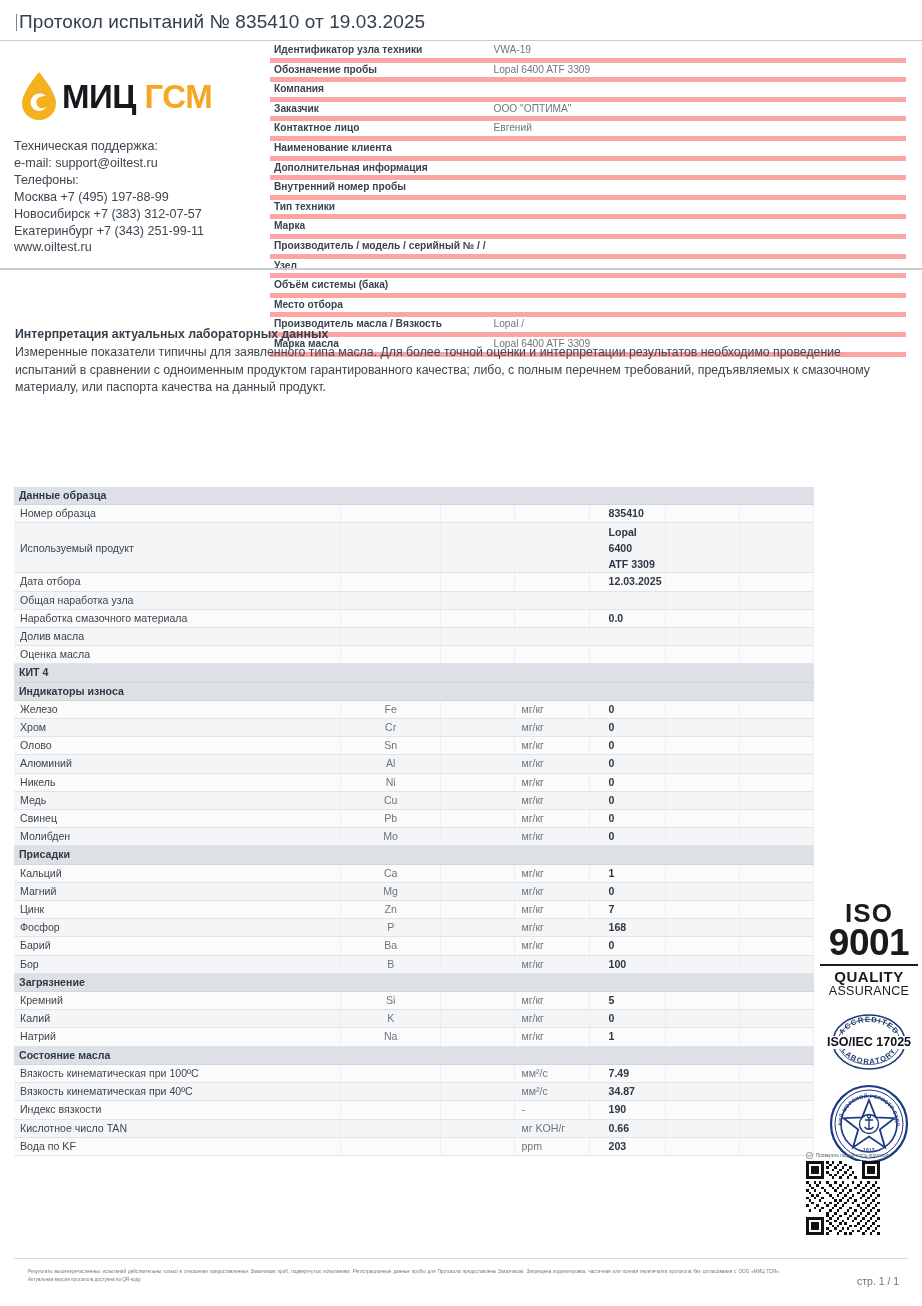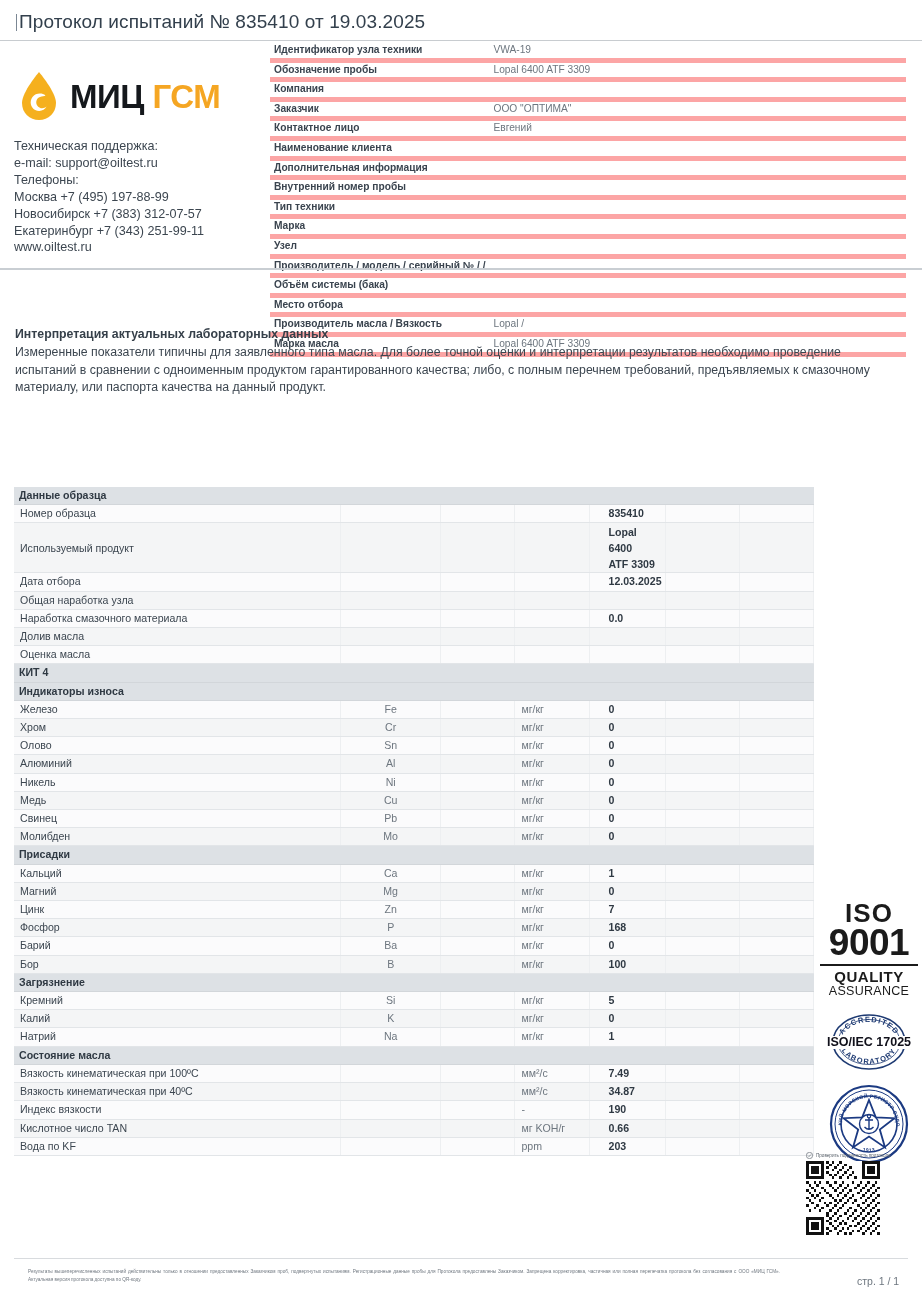--- a/index.html
+++ b/index.html
@@ -47,21 +47,20 @@
     left: 16px; top: 70px;
     width: 246px;
   }
   .brand-row {
     display: flex;
     align-items: center;
     height: 52px;
   }
   .brand-drop { width: 46px; height: 50px; flex: 0 0 46px; }
   .brand-text {
-    margin-left: 8px;
     font-size: 33px;
     font-weight: bold;
     letter-spacing: -0.5px;
     line-height: 1;
     white-space: nowrap;
   }
   .brand-text .mic { color: #15181c; }
   .brand-text .gsm { color: #f5a623; }
 
   .contacts {
@@ -326,25 +325,25 @@
       </tr>
       <tr>
         <td class="lbl">Тип техники</td>
         <td class="val"></td>
       </tr>
       <tr>
         <td class="lbl">Марка</td>
         <td class="val"></td>
       </tr>
       <tr>
+        <td class="lbl">Производитель / модель / серийный №  /  /</td>
+        <td class="val"></td>
+      </tr>
+      <tr>
         <td class="lbl">Узел</td>
-        <td class="val"></td>
-      </tr>
-      <tr>
-        <td class="lbl">Производитель / модель / серийный №  /  /</td>
         <td class="val"></td>
       </tr>
       <tr>
         <td class="lbl">Объём системы (бака)</td>
         <td class="val"></td>
       </tr>
       <tr>
         <td class="lbl">Место отбора</td>
         <td class="val"></td>
       </tr>

